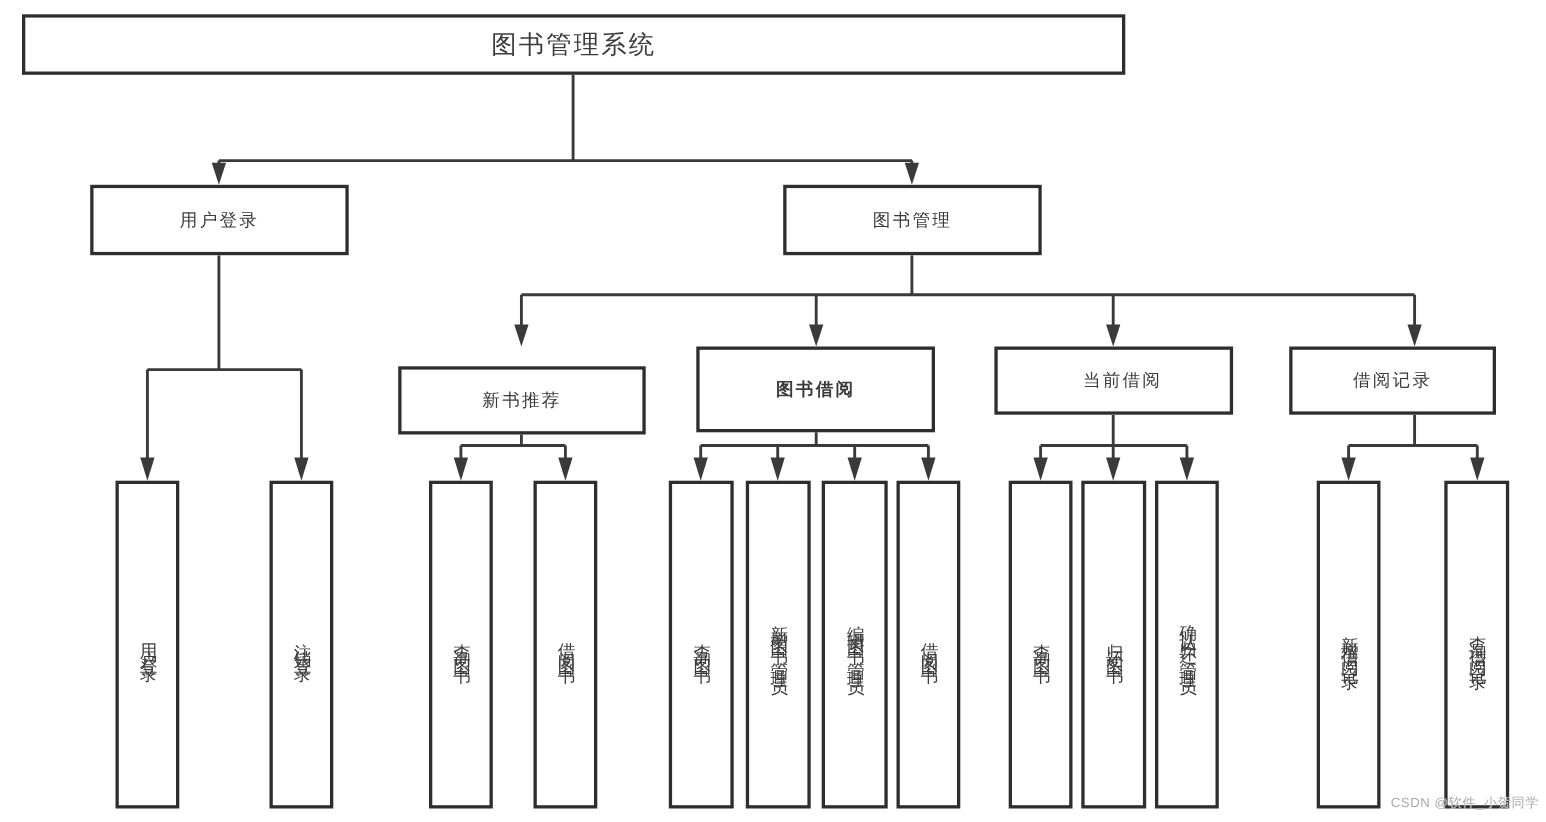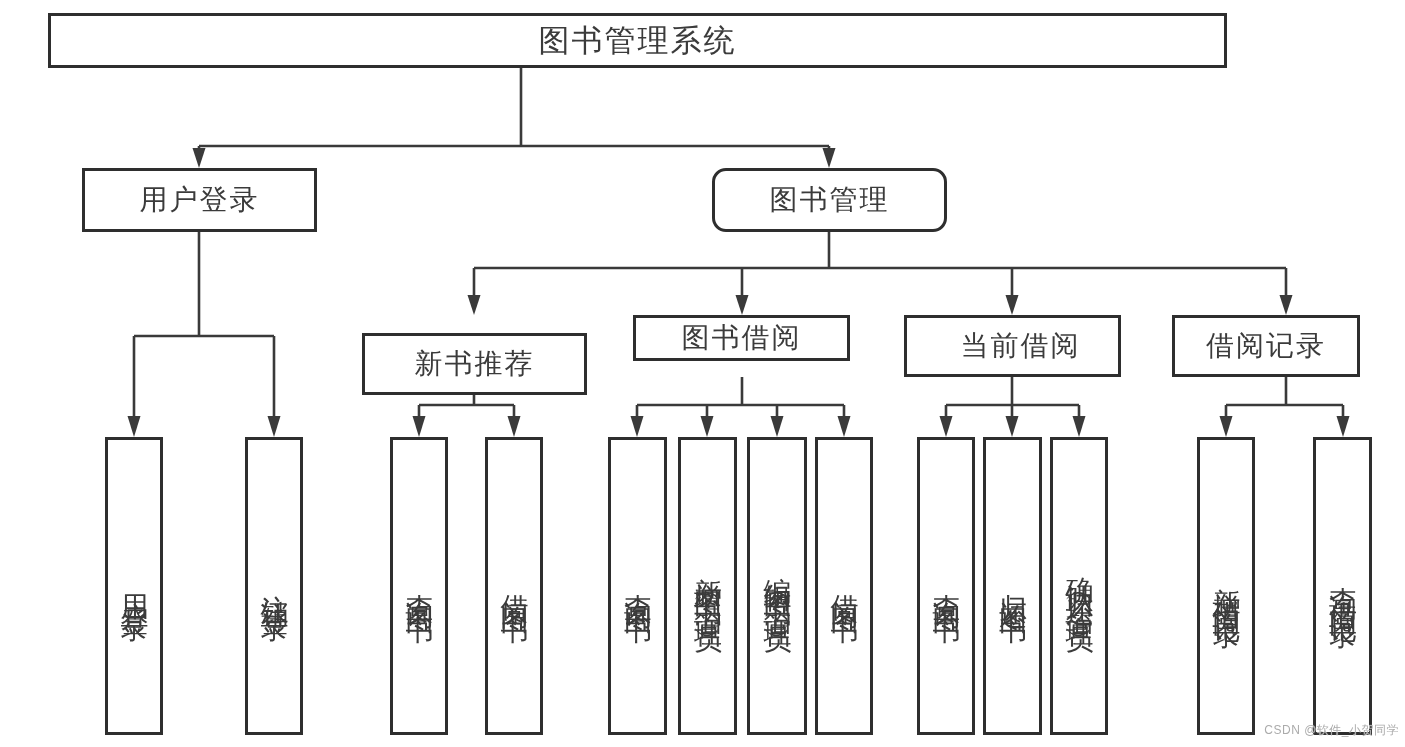--- a/index.html
+++ b/index.html
@@ -18,39 +18,39 @@
   }
   .box {
     position: absolute;
     box-sizing: border-box;
     background: #ffffff;
     border: 3px solid #2e2e2e;
     color: #3b3b3b;
     display: flex;
     align-items: center;
     justify-content: center;
-    font-size: 28px;
+    font-size: 16px;
     letter-spacing: 2px;
     white-space: nowrap;
   }
   .vbox {
     writing-mode: vertical-rl;
     text-orientation: mixed;
     letter-spacing: 7px;
     white-space: normal;
     line-height: 1.0;
   }
   
-  .n-root  { left: 20px;   top: 13px;  width: 1179px; height: 55px; font-size: 31px; margin-left: 28px; }
+  .n-root  { left: 20px;   top: 13px;  width: 1003px; height: 55px; font-size: 23px; }
   
   .n-l1a   { left: 82px;   top: 168px; width: 235px; height: 64px; }
-  .n-l1b   { left: 712px;  top: 168px; width: 235px; height: 64px; border-radius: 14px; }
+  .n-l1b   { left: 712px;  top: 168px; width: 235px; height: 64px; }
   
   .n-l2a   { left: 362px;  top: 333px; width: 225px; height: 62px; }
-  .n-l2b   { left: 633px;  top: 315px; width: 217px; height: 46px; }
+  .n-l2b   { left: 633px;  top: 315px; width: 217px; height: 78px; font-weight: bold; }
   .n-l2c   { left: 904px;  top: 315px; width: 217px; height: 62px; padding-left: 16px; }
   .n-l2d   { left: 1172px; top: 315px; width: 188px; height: 62px; }
   
   .leaf    { top: 437px; height: 298px; }
   .lf-g1a  { left: 105px;  width: 58px; }
   .lf-g1b  { left: 245px;  width: 58px; }
   .lf-g2a  { left: 390px;  width: 58px; }
   .lf-g2b  { left: 485px;  width: 58px; }
   .lf-g3a  { left: 608px;  width: 59px; }
   .lf-g3b  { left: 678px;  width: 59px; }

